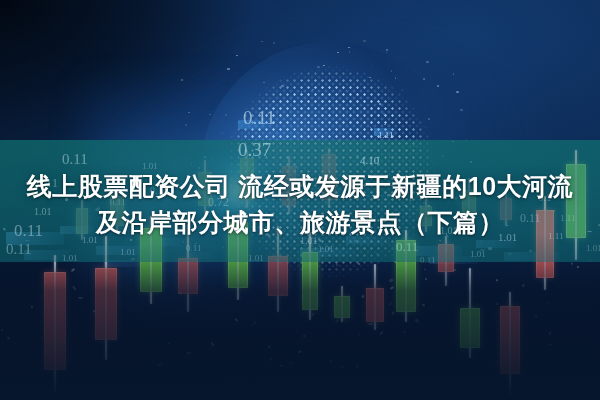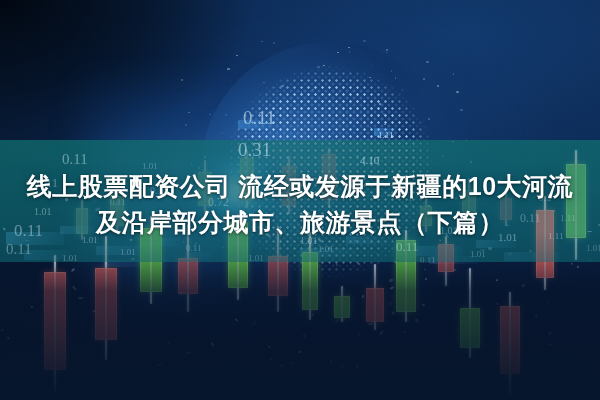--- a/index.html
+++ b/index.html
@@ -468,21 +468,21 @@
       </div>
     </div>
 
   <div class="bg-bottom"></div>
 
   <div class="band" id="band" style="top: 140px; height: 122px;"></div>
   <div class="band-tint" id="band-tint" style="top: 140px; height: 122px;"></div>
 
   <div class="nums" id="nums">
       <span style="left: 243px; top: 108px; font-size: 19px; color: rgba(228, 248, 255, 0.55);">0.11</span>
-      <span style="left: 238px; top: 140px; font-size: 19px; color: rgba(228, 248, 255, 0.5);">0.31</span>
+      <span style="left: 238px; top: 140px; font-size: 19px; color: rgba(228, 248, 255, 0.5);">0.37</span>
       <span style="left: 378px; top: 131px; font-size: 9px; color: rgba(228, 248, 255, 0.75);">1.11</span>
       <span style="left: 360px; top: 155px; font-size: 11px; color: rgba(228, 248, 255, 0.55);">4.10</span>
       <span style="left: 62px; top: 152px; font-size: 15px; color: rgba(228, 248, 255, 0.42);">0.11</span>
       <span style="left: 36px; top: 176px; font-size: 13px; color: rgba(228, 248, 255, 0.34);">0.11</span>
       <span style="left: 34px; top: 207px; font-size: 10px; color: rgba(228, 248, 255, 0.38);">1.01</span>
       <span style="left: 14px; top: 222px; font-size: 17px; color: rgba(228, 248, 255, 0.4);">0.11</span>
       <span style="left: 6px; top: 242px; font-size: 15px; color: rgba(228, 248, 255, 0.36);">0.11</span>
       <span style="left: 82px; top: 236px; font-size: 9px; color: rgba(228, 248, 255, 0.36);">1.01</span>
       <span style="left: 62px; top: 254px; font-size: 9px; color: rgba(228, 248, 255, 0.3);">1.01</span>
       <span style="left: 120px; top: 248px; font-size: 9px; color: rgba(228, 248, 255, 0.3);">1.01</span>

